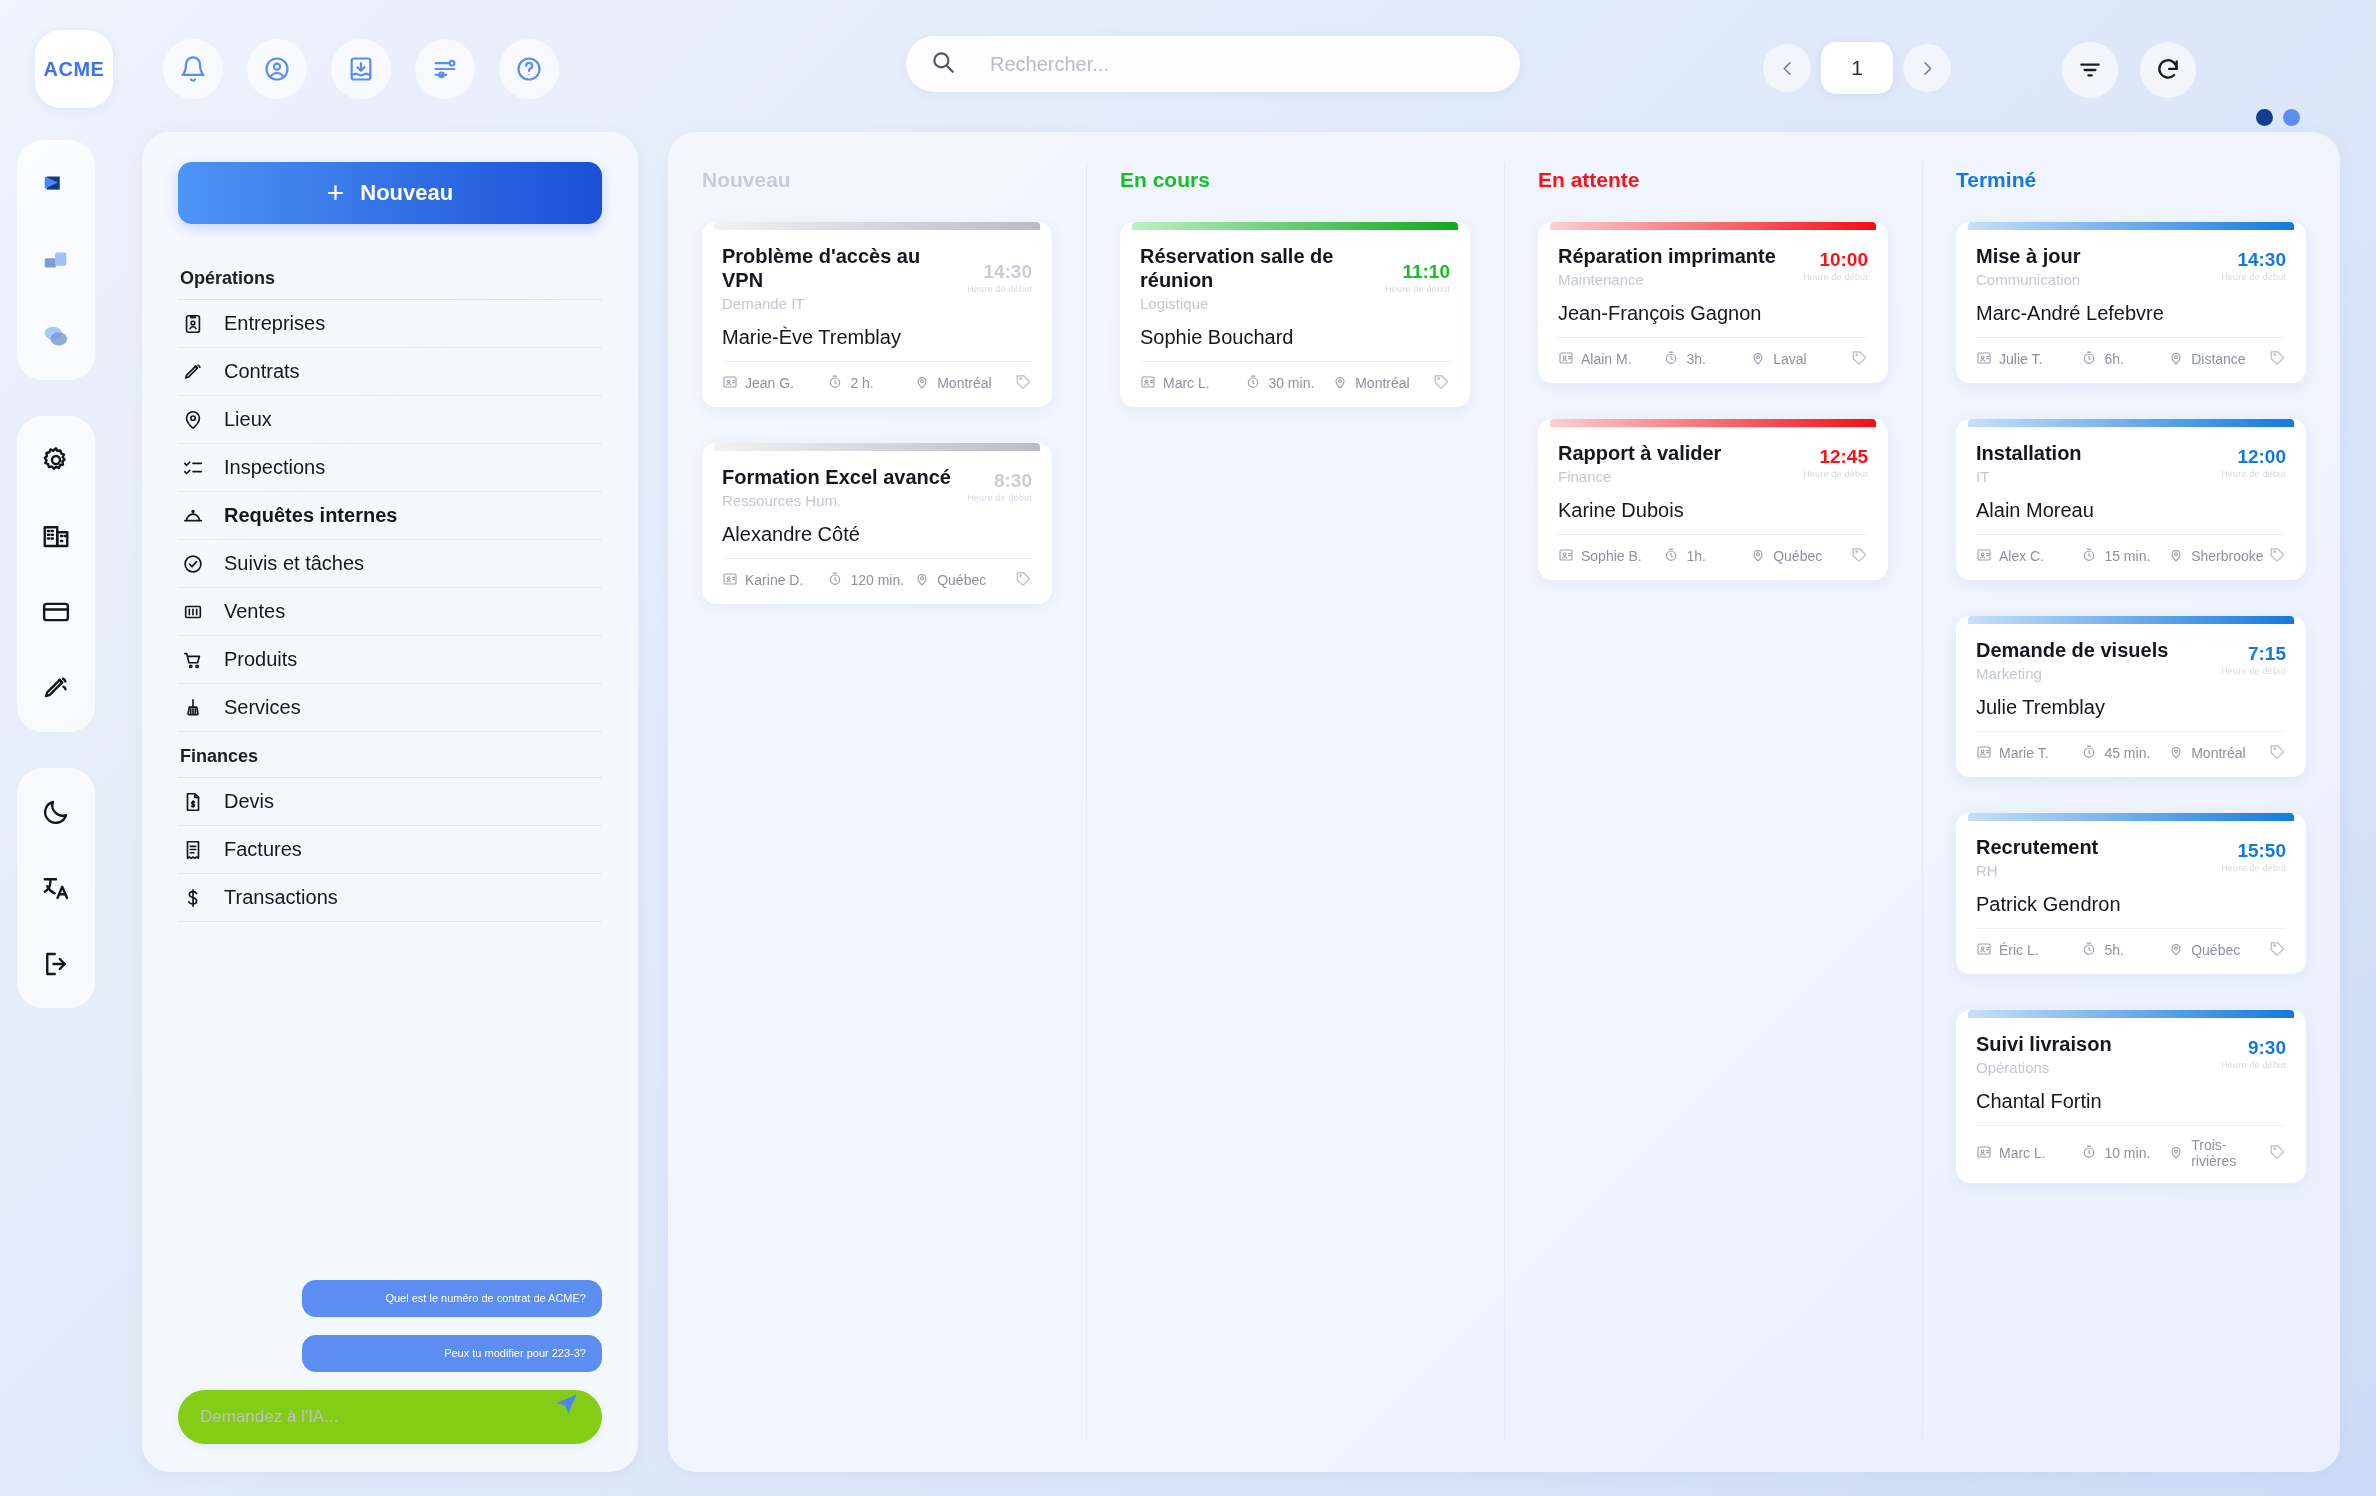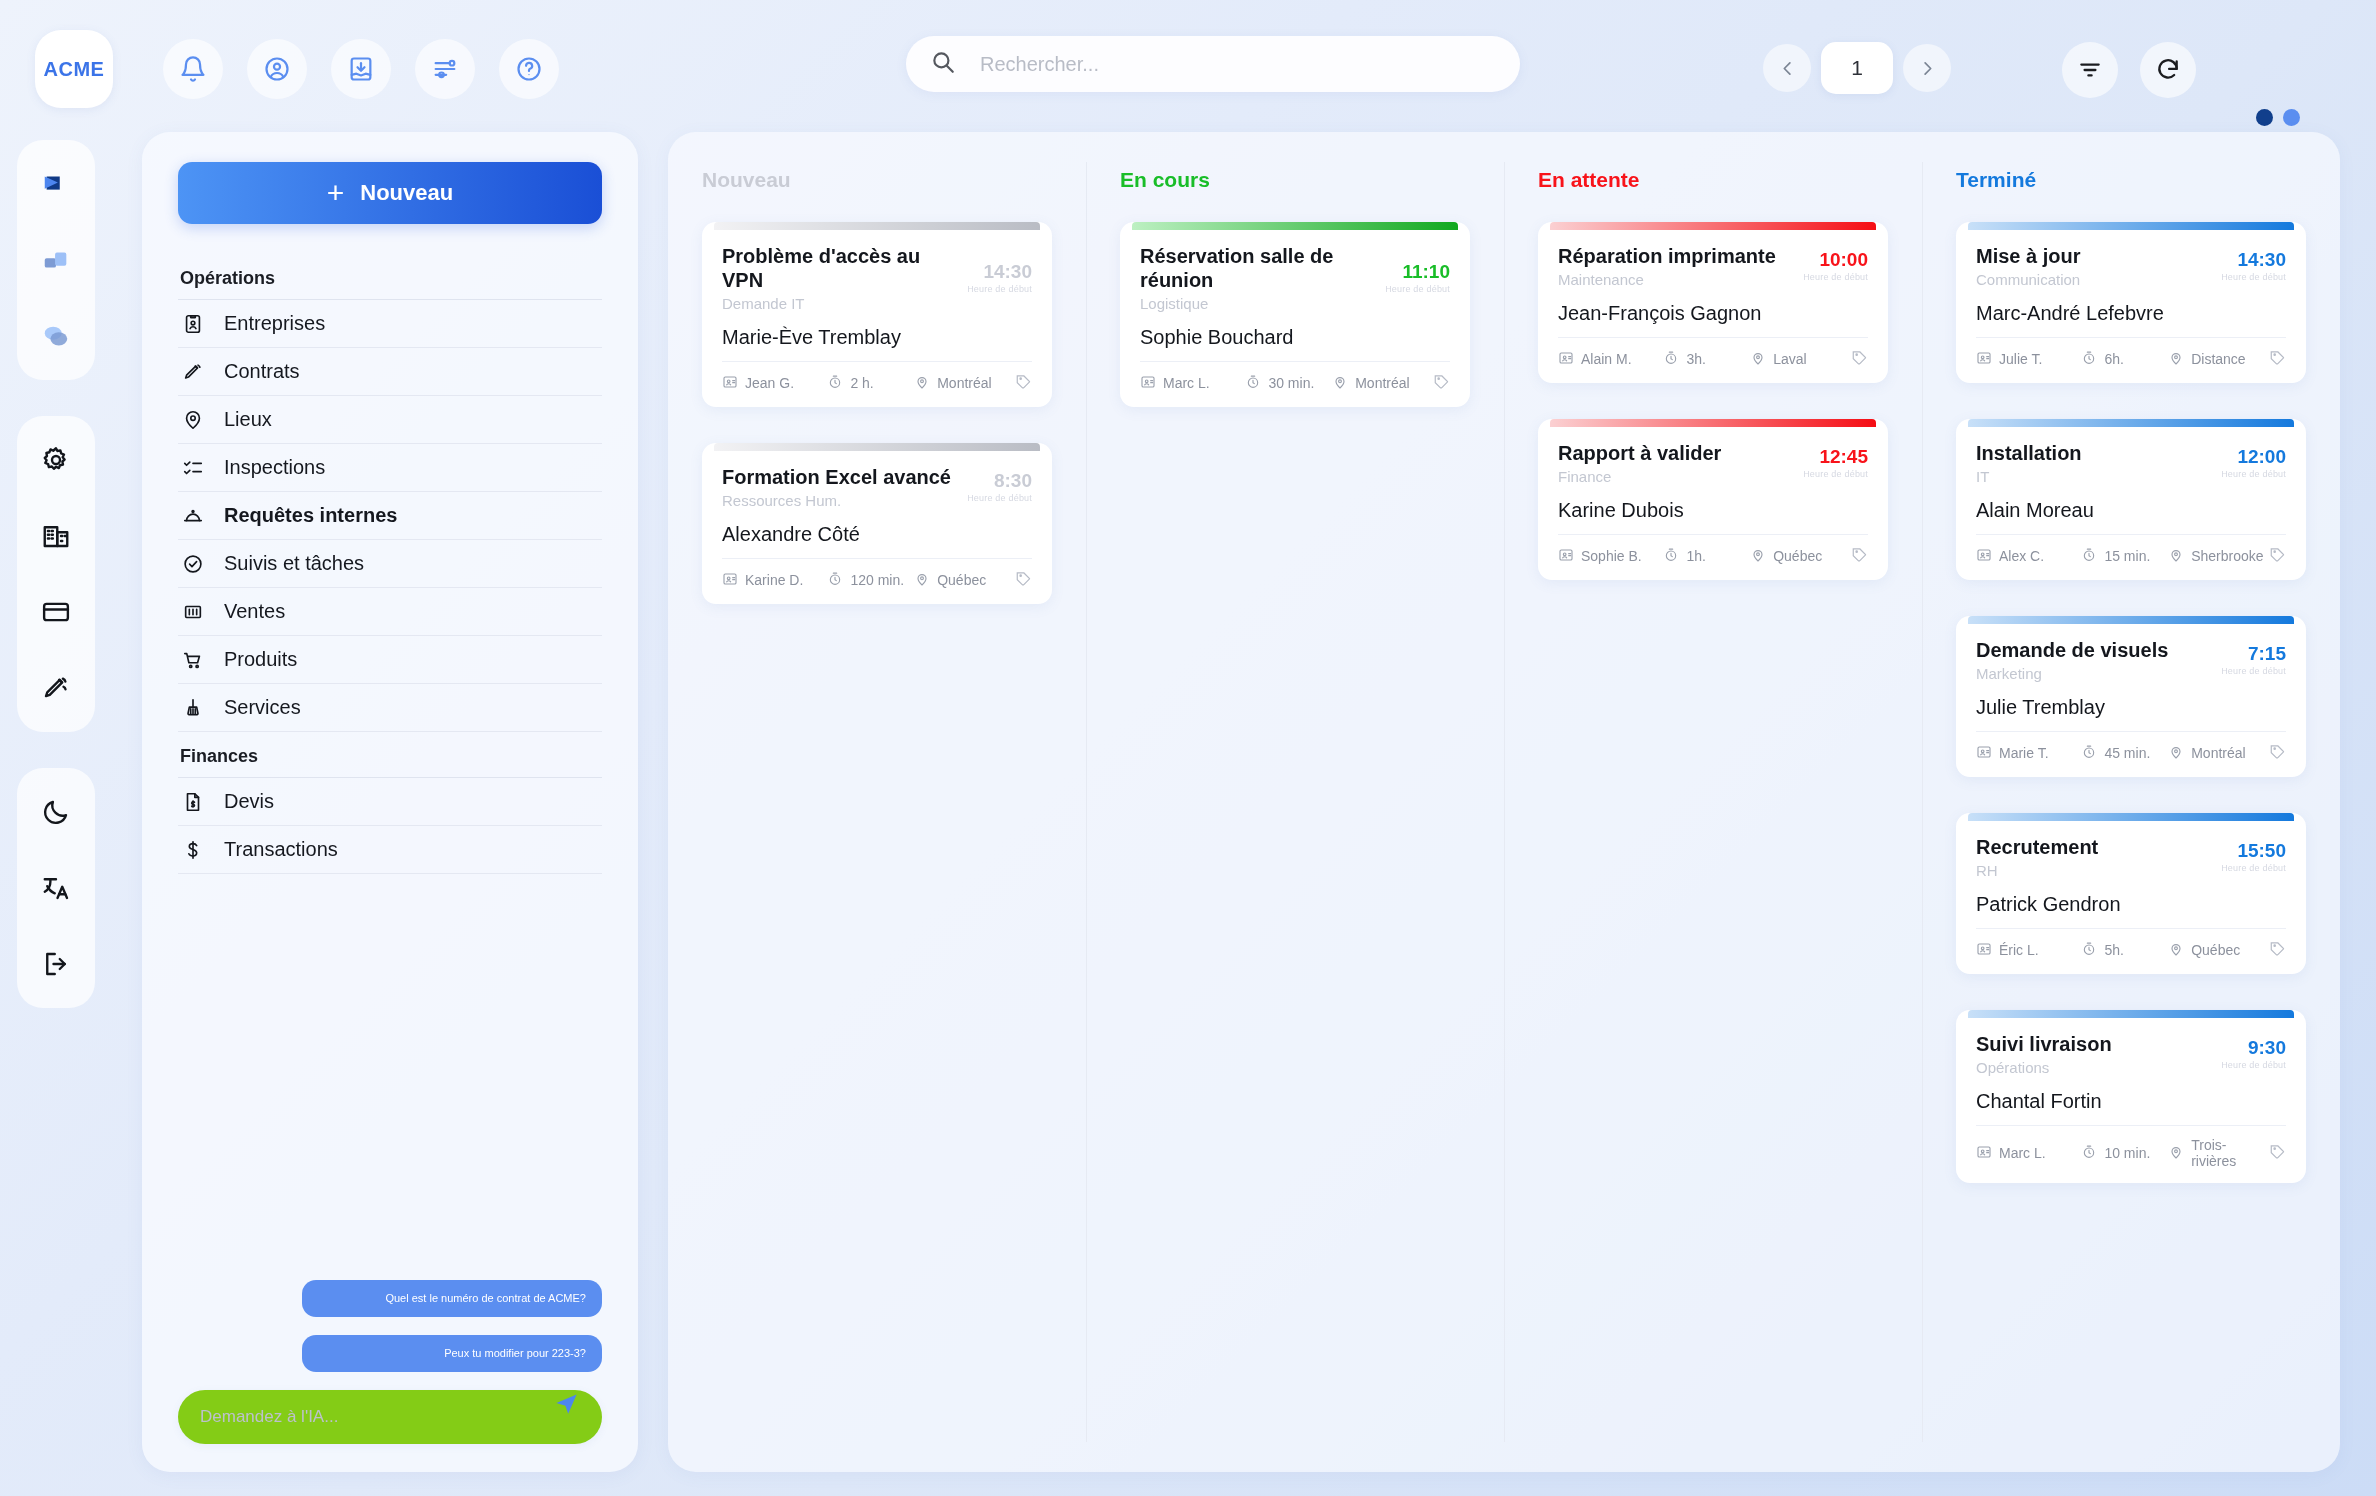--- a/index.html
+++ b/index.html
@@ -41,21 +41,21 @@
     position: absolute; left: 898px; top: 36px;
     width: 614px; height: 56px;
     background: #fdfdff; border-radius: 28px;
     display: flex; align-items: center; padding: 0 24px;
     box-shadow: 0 2px 12px rgba(90,120,190,.08);
   }
   .searchwrap svg { width: 26px; height: 26px; stroke: #55585f; fill:none;
     stroke-width: 2; stroke-linecap: round; }
   .searchinput {
     border: none; outline: none; background: transparent;
-    margin-left: 24px; font-size: 20px; width: 100%;
+    margin-left: 34px; font-size: 20px; width: 100%;
     font-family: "Liberation Sans", sans-serif; color: #14532d;
   }
   .searchinput::placeholder { color: #b8bcc6; }
 
   .pager { position: absolute; left: 1755px; top: 42px; display: flex; align-items: center; gap: 10px; }
   .pgbtn {
     width: 48px; height: 48px; border-radius: 50%;
     background: rgba(255,255,255,.55);
     display: flex; align-items: center; justify-content: center; cursor: pointer;
   }
@@ -438,20 +438,29 @@
               <path d="M14 3v4h4"></path>
               <path d="M12 11v6"></path>
               <path d="M13.6 12.3a1.7 1.7 0 0 0-3 1c0 1.6 3 .8 3 2.3a1.7 1.7 0 0 1-3 .9"></path>
             </svg>
           </span>
           <span class="nl">Devis</span>
         </div>
         <div class="navrow">
           <span class="ni">
             <svg viewBox="0 0 24 24">
+              <path d="M6 3h12v18l-2-1.3-2 1.3-2-1.3-2 1.3-2-1.3L6 21z"></path>
+              <path d="M9 8h6M9 11.5h6M9 15h4"></path>
+            </svg>
+          </span>
+          <span class="nl">Factures</span>
+        </div>
+        <div class="navrow">
+          <span class="ni">
+            <svg viewBox="0 0 24 24">
               <path d="M12 3v18"></path>
               <path d="M16 7.2C15.2 5.7 13.7 5 12 5 9.8 5 8 6.2 8 8.1c0 4.2 8 2.4 8 7 0 2-1.9 3.4-4.2 3.4-1.9 0-3.6-.9-4.3-2.4"></path>
             </svg>
           </span>
           <span class="nl">Transactions</span>
         </div>
       </div>
     </div>
 
   <div class="chat">

